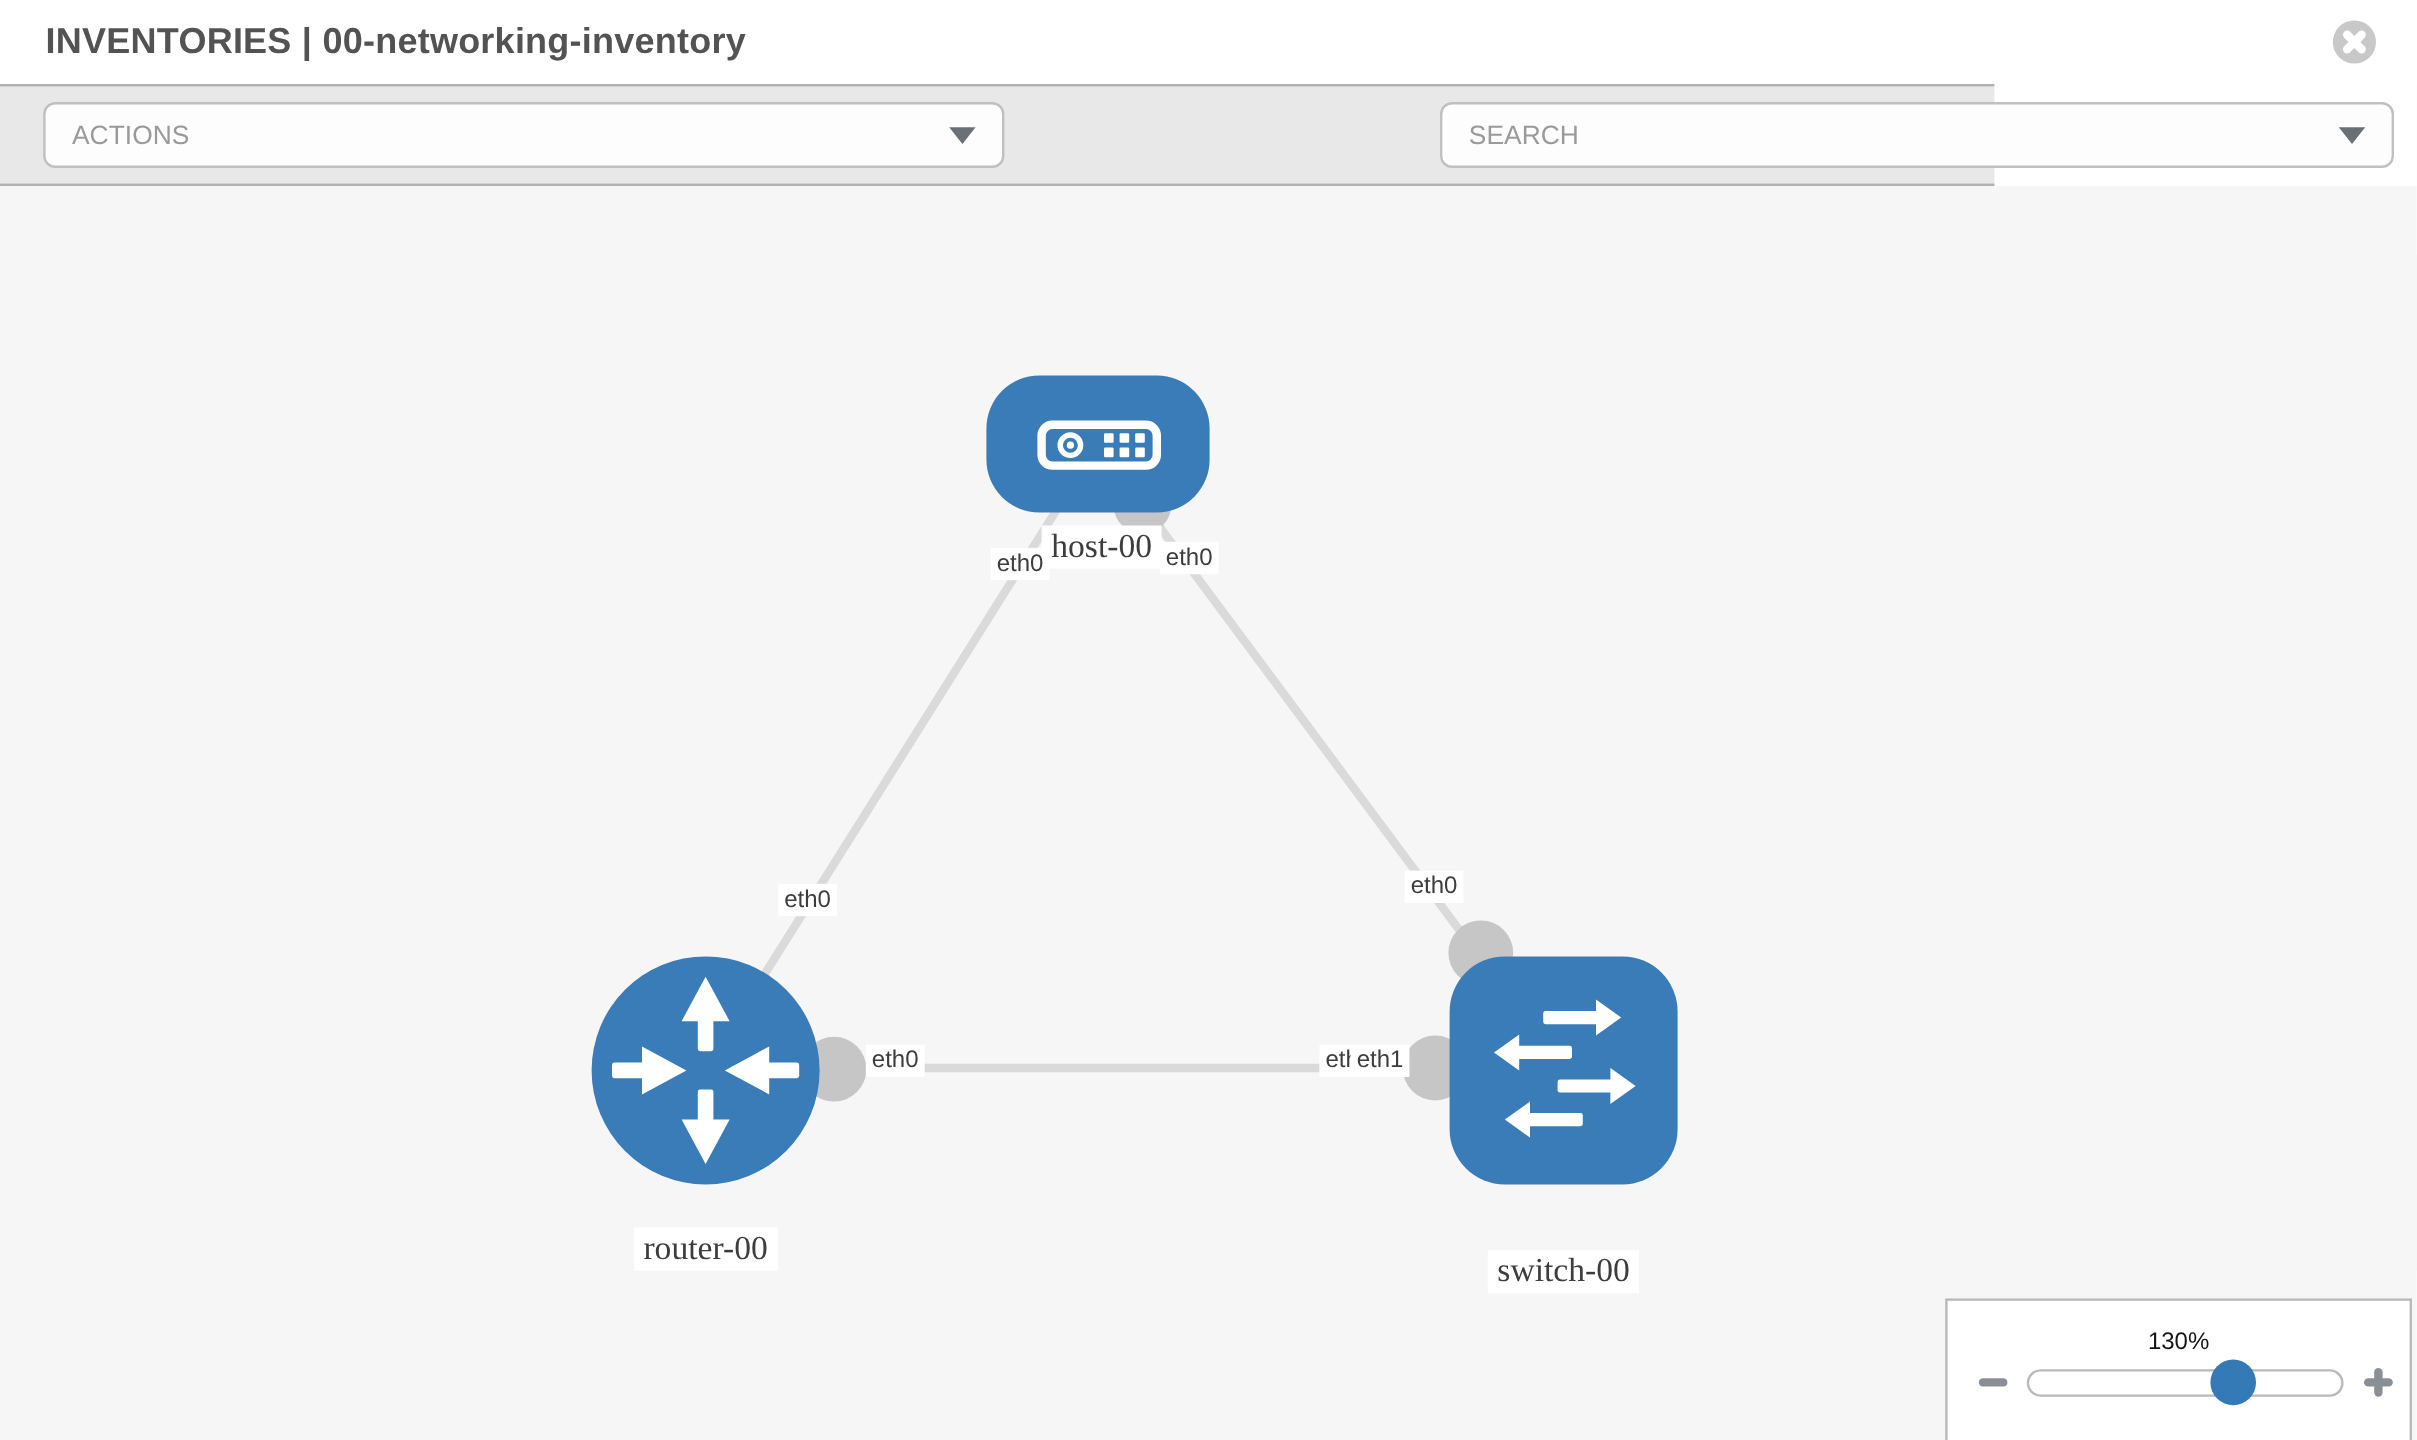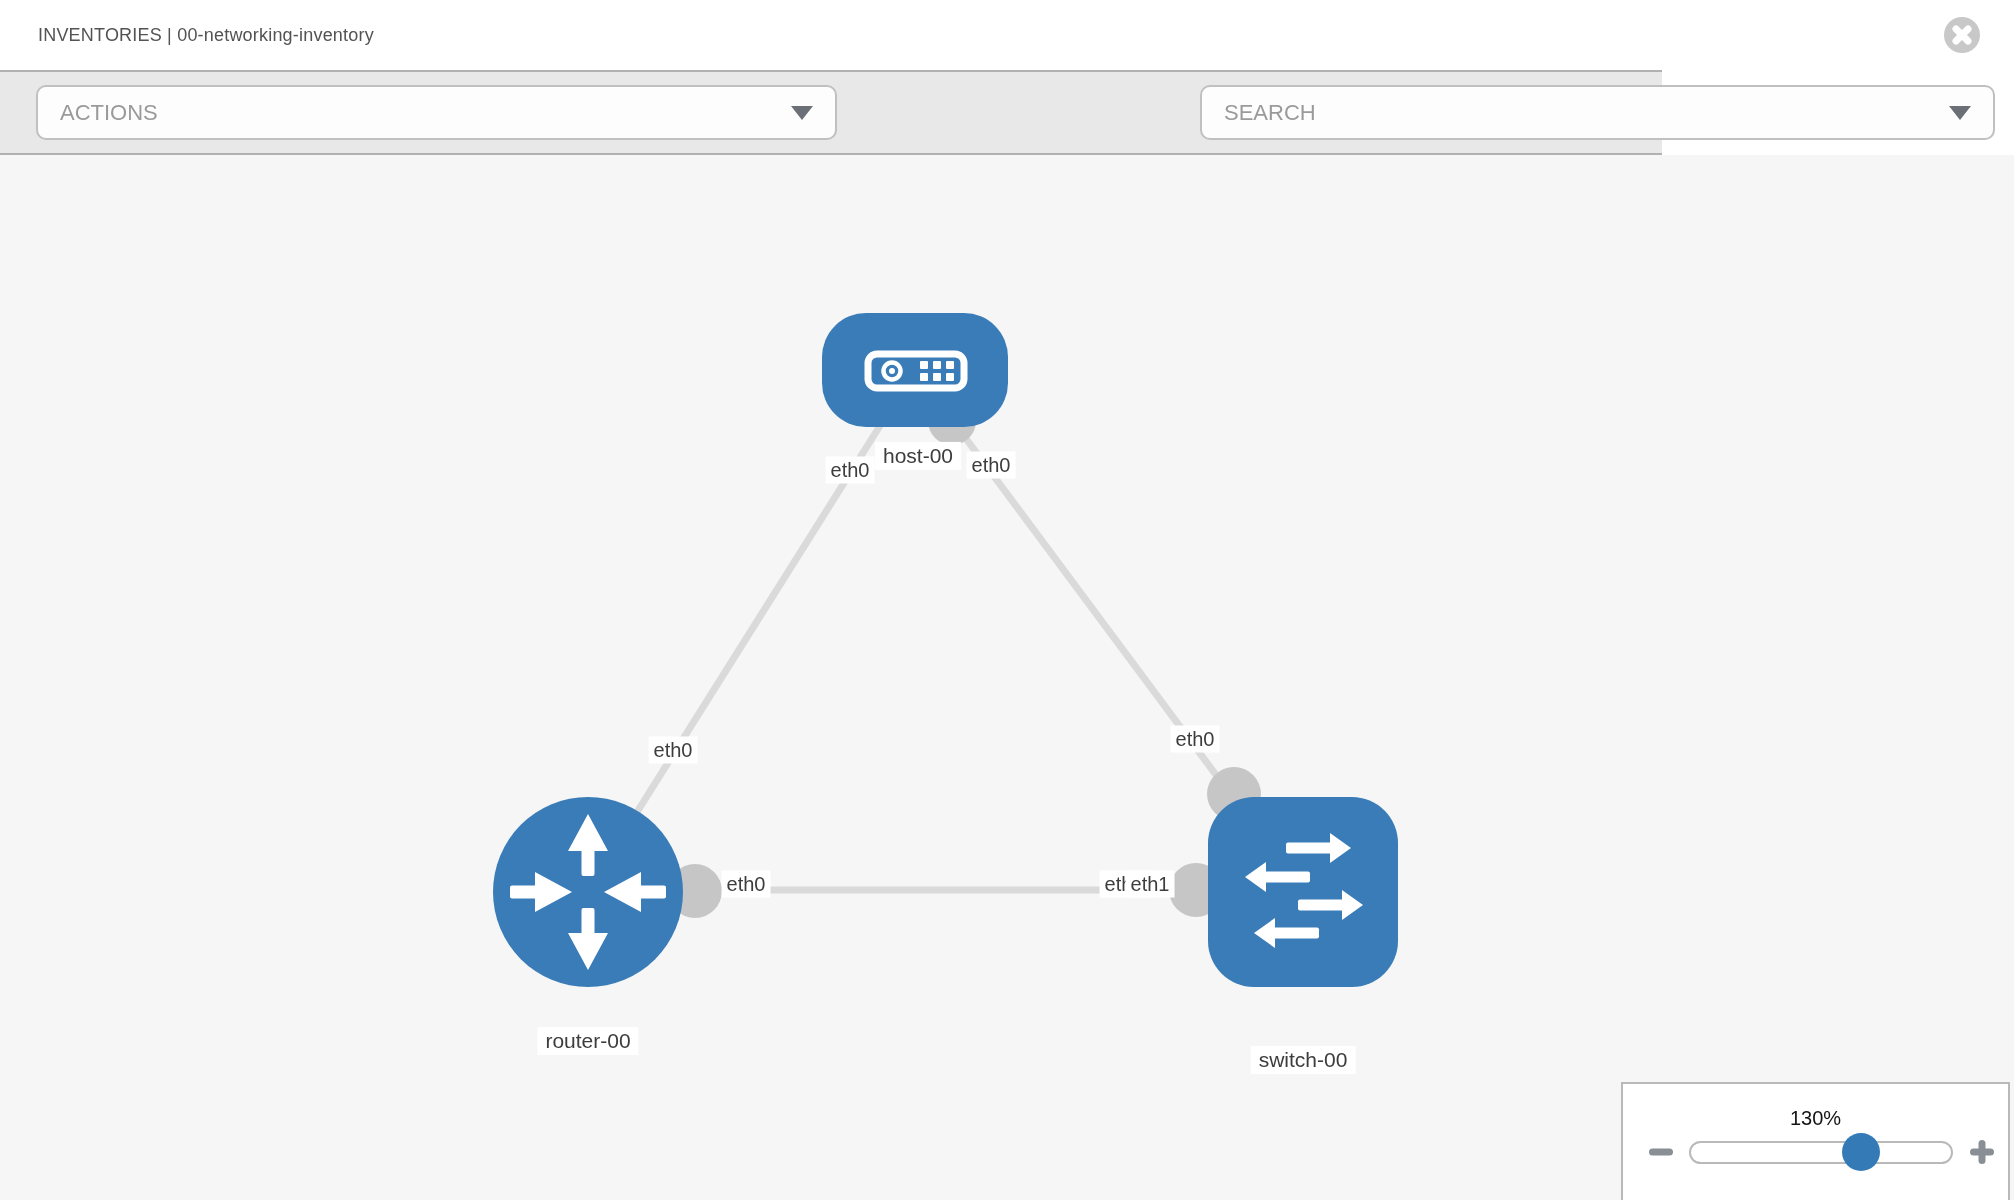--- a/index.html
+++ b/index.html
@@ -4,21 +4,21 @@
 <style>
   html,body{margin:0;padding:0;}
   body{
     width:2014px;height:1200px;position:relative;overflow:hidden;
     font-family:"Liberation Sans", sans-serif;background:#ffffff;
   }
   
   .header{position:absolute;left:0;top:0;width:2014px;height:70px;background:#ffffff;}
   .page-title{
     position:absolute;left:38px;top:50%;transform:translateY(-50%);
-    font-size:18px;font-weight:normal;color:#535353;letter-spacing:.2px;
+    font-size:30px;font-weight:bold;color:#535353;letter-spacing:.2px;
   }
   .close-btn{
     position:absolute;left:1944px;top:17px;width:36px;height:36px;border-radius:50%;
     background:#c8c8c8;cursor:pointer;
   }
   
   .toolbar{
     position:absolute;left:0;top:70px;width:1662px;height:85px;box-sizing:border-box;
     background:#e8e8e8;border-top:2px solid #b1b1b1;border-bottom:2px solid #b1b1b1;
   }
@@ -39,21 +39,21 @@
   .tool-icon.wrench{left:1048px;}
   .tool-icon.key{left:1112px;}
   
   .canvas{position:absolute;left:0;top:155px;width:2014px;height:1045px;background:#f6f6f6;}
   .canvas svg.topology{position:absolute;left:0;top:0;}
   .overlay{position:absolute;left:0;top:0;width:2014px;height:1200px;pointer-events:none;}
   .lbl{
     position:absolute;transform:translate(-50%,-50%);background:#ffffff;color:#3d3d3d;
     white-space:nowrap;line-height:1.15;
   }
-  .node-label{font-size:21px;padding:2px 8px;}
+  .node-label{font-size:28px;padding:2px 8px;font-family:Liberation Serif, serif;}
   .if-label{font-size:20px;padding:2px 5px;}
   
   .zoom-panel{
     position:absolute;left:1621px;top:1082px;width:389px;height:135px;box-sizing:border-box;
     background:#ffffff;border:2px solid #b9b9b9;pointer-events:auto;
   }
   .zoom-value{margin-top:23px;text-align:center;font-size:20px;color:#141414;}
   .zoom-row{display:flex;align-items:center;margin-top:9px;padding:0 26px;}
   .zoom-minus,.zoom-plus{flex:0 0 auto;cursor:pointer;}
   .slider-track{

